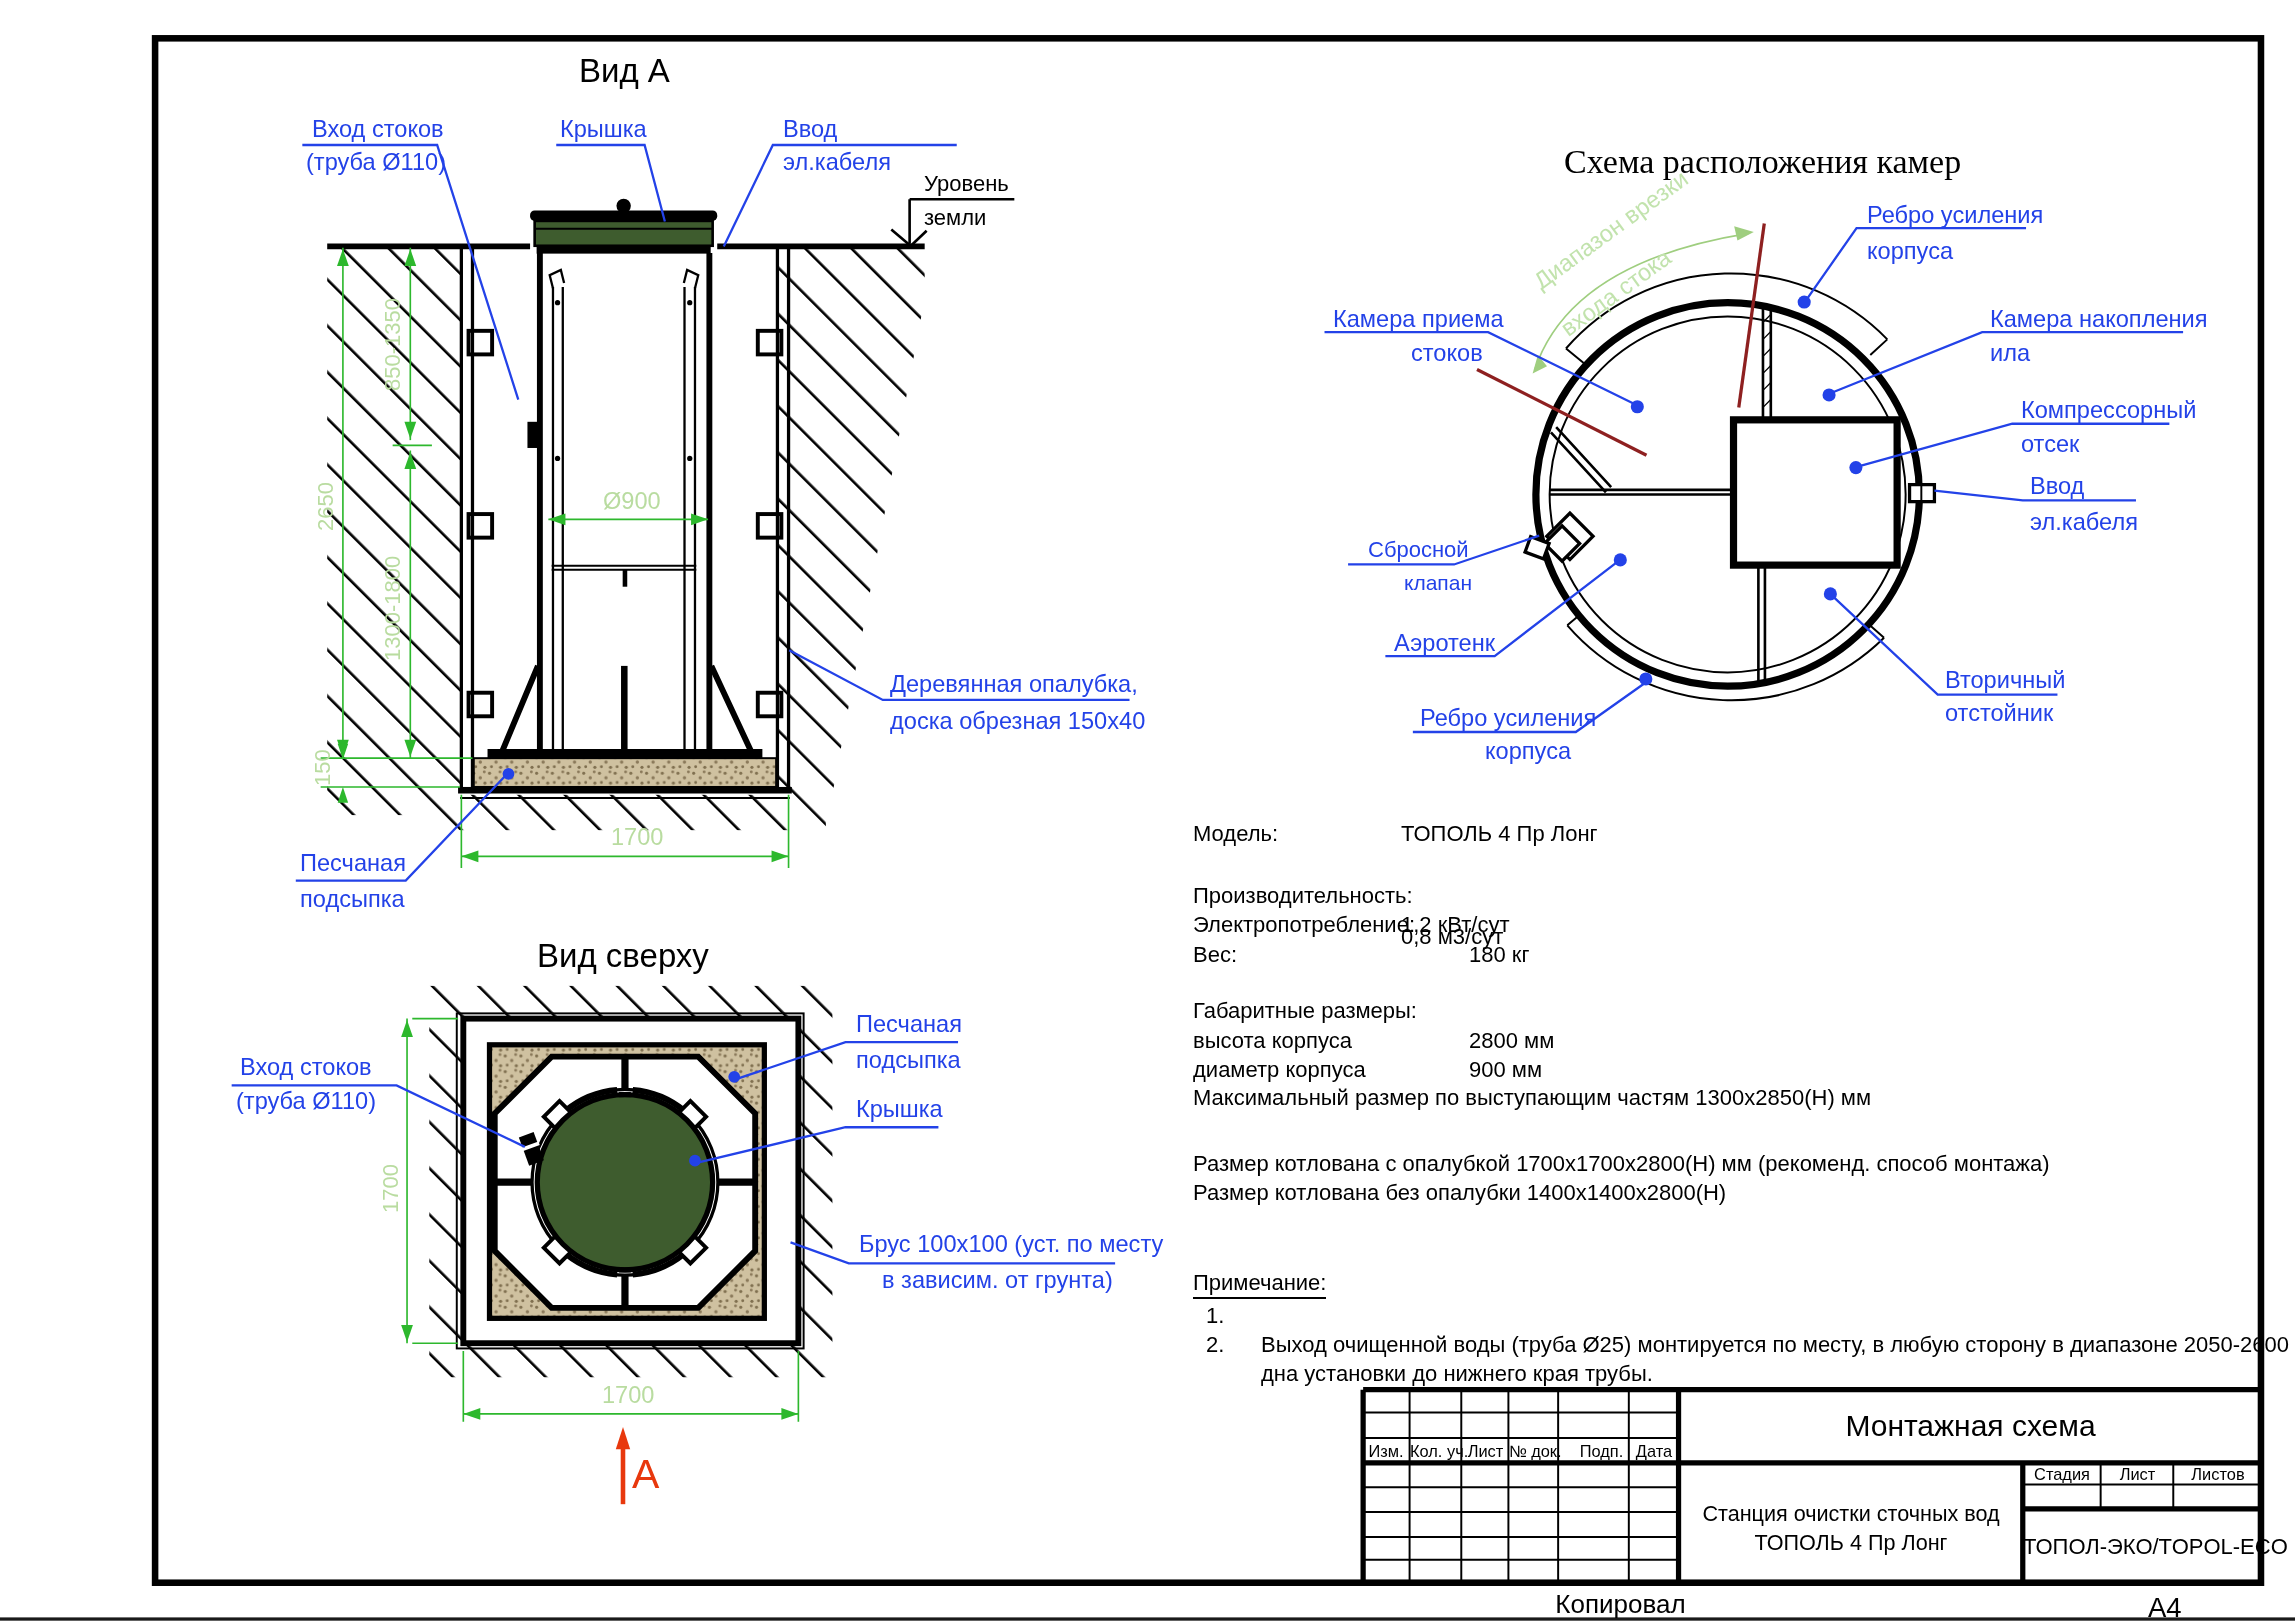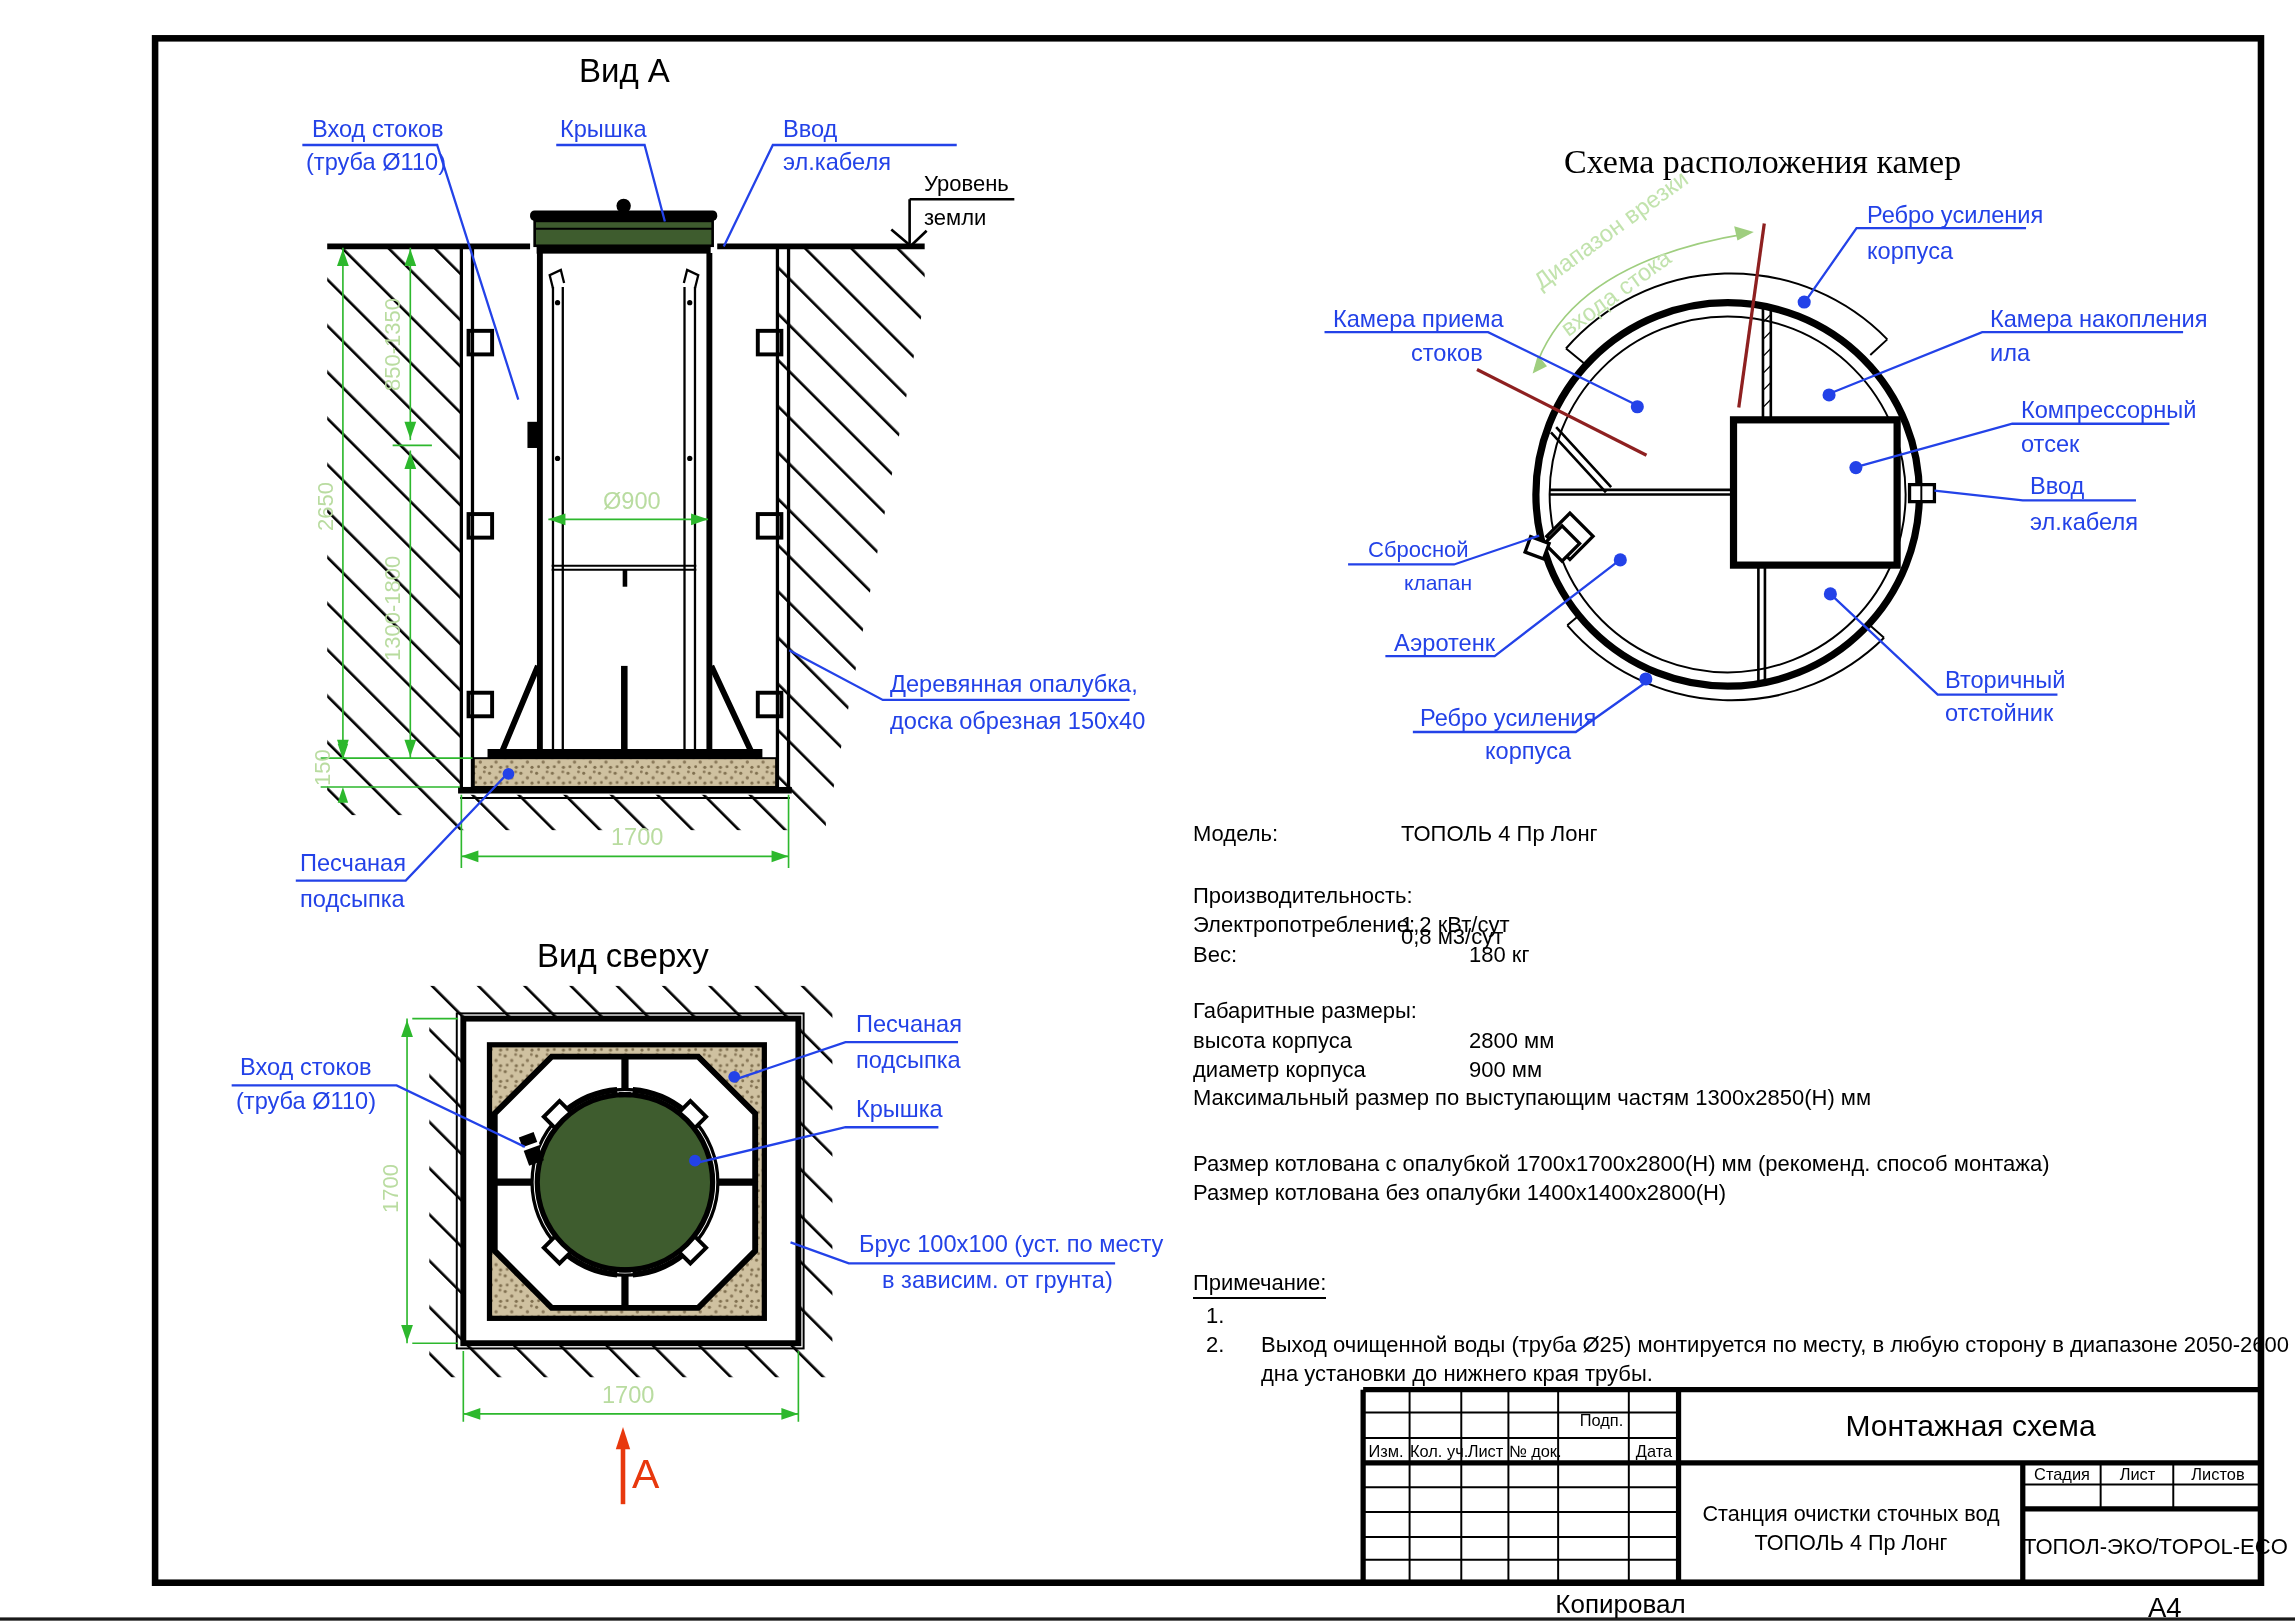--- a/index.html
+++ b/index.html
@@ -319,21 +319,21 @@
 <div class="lbl und" style="left:1193px;top:1272px;font-size:22px;">Примечание:</div>
 <div class="lbl" style="left:1206px;top:1305px;font-size:22px;">1.</div>
 <div class="lbl" style="left:1206px;top:1334px;font-size:22px;">2.</div>
 <div class="lbl" style="left:1261px;top:1334px;font-size:22px;">Выход очищенной воды (труба Ø25) монтируется по месту, в любую сторону в диапазоне 2050-2600 мм от</div>
 <div class="lbl" style="left:1261px;top:1363px;font-size:22px;">дна установки до нижнего края трубы.</div>
 
 <div class="lbl ctr" style="left:1363px;top:1443px;width:46px;font-size:16.4px;">Изм.</div>
 <div class="lbl ctr" style="left:1410px;top:1443px;width:52px;font-size:16.4px;">Кол. уч.</div>
 <div class="lbl ctr" style="left:1462px;top:1443px;width:47px;font-size:16.4px;">Лист</div>
 <div class="lbl ctr" style="left:1509px;top:1443px;width:50px;font-size:16.4px;">№ док.</div>
-<div class="lbl ctr" style="left:1558px;top:1412px;width:87px;font-size:16.4px;">Подп.</div>
+<div class="lbl ctr" style="left:1558px;top:1443px;width:87px;font-size:16.4px;">Подп.</div>
 <div class="lbl ctr" style="left:1629px;top:1443px;width:50px;font-size:16.4px;">Дата</div>
 <div class="lbl ctr" style="left:1679px;top:1411px;width:583px;font-size:30px;">Монтажная схема</div>
 <div class="lbl ctr" style="left:1679px;top:1503px;width:344px;font-size:21.6px;">Станция очистки сточных вод</div>
 <div class="lbl ctr" style="left:1679px;top:1532px;width:344px;font-size:21.6px;">ТОПОЛЬ 4 Пр Лонг</div>
 <div class="lbl ctr" style="left:2023px;top:1466px;width:78px;font-size:16.4px;">Стадия</div>
 <div class="lbl ctr" style="left:2101px;top:1466px;width:73px;font-size:16.4px;">Лист</div>
 <div class="lbl ctr" style="left:2174px;top:1466px;width:88px;font-size:16.4px;">Листов</div>
 <div class="lbl ctr" style="left:2023px;top:1536px;width:238px;font-size:22px;">ТОПОЛ-ЭКО/TOPOL-ECO</div>
 <div class="lbl ctr" style="left:1519px;top:1591px;width:203px;font-size:26px;">Копировал</div>
 <div class="lbl" style="left:2148px;top:1594px;font-size:27.5px;">А4</div>

